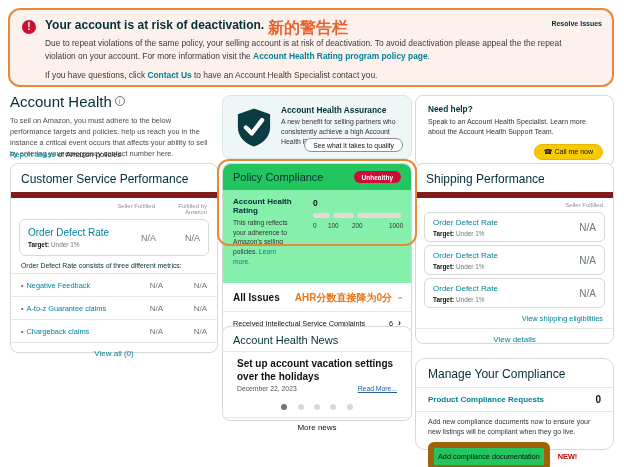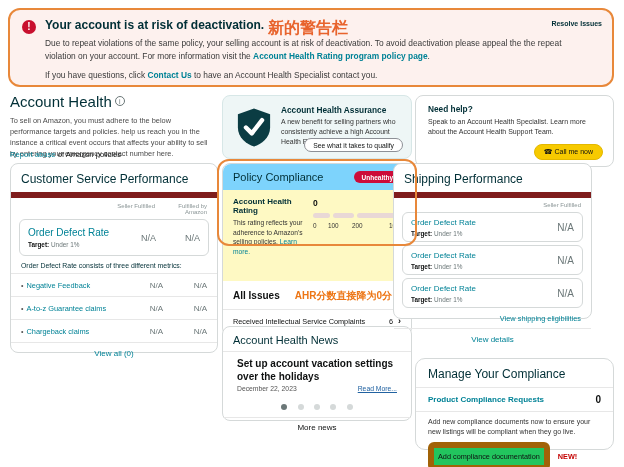--- a/index.html
+++ b/index.html
@@ -49,25 +49,25 @@
   .aha-card { left:222px; top:95px; width:190px; height:64px; background:#eef6f6; border:1px solid #d7e7e7; border-radius:8px; }
   .aha-title { position:absolute; left:58px; top:9px; font-size:8.3px; font-weight:bold; color:#002f36; }
   .aha-desc { position:absolute; left:58px; top:21px; width:124px; font-size:6.9px; color:#333; line-height:1.45; }
   .aha-btn { position:absolute; right:8px; bottom:6px; background:#fff; border:1px solid #8d9096; border-radius:10px;
     padding:2.5px 8px; font-size:6.8px; color:#0f1111; cursor:pointer; }
   .shield { position:absolute; left:13px; top:11px; }
 
   .pc-card { left:222px; top:163px; width:190px; height:173px; }
   .pc-ring { position:absolute; left:-6px; top:-5px; width:200px; height:87px; border:2.5px solid #e8883a;
     border-radius:12px; pointer-events:none; z-index:5; }
-  .pc-head { display:flex; justify-content:space-between; align-items:center; background:#7dd3fc;
+  .pc-head { display:flex; justify-content:space-between; align-items:center; background:#22c55e;
     border-radius:8px 8px 0 0; padding:7px 10px; }
   .pc-head-title { font-size:11px; color:#002f36; }
   .badge { background:#cc0c39; color:#fff; font-size:6.5px; font-weight:bold; padding:2.5px 8px; border-radius:9px; }
-  .ahr { background:#fef9c3; padding:7px 10px 24px; display:flex; gap:10px; }
+  .ahr { background:#86efac; padding:7px 10px 16px; display:flex; gap:20px; }
   .ahr-left { width:90px; }
   .ahr-label { font-size:8px; font-weight:bold; color:#002f36; margin-bottom:3px; }
   .ahr-desc { font-size:6.7px; color:#333; line-height:1.45; }
   .ahr-right { flex:1; position:relative; padding-top:1px; }
   .ahr-value { font-size:8.5px; font-weight:bold; color:#0f1111; margin-bottom:5px; }
   .segs { display:flex; gap:3px; height:5px; margin-bottom:4px; }
   .seg { background:#e9d8d6; border-radius:3px; }
   .seg1 { width:17px; } .seg2 { width:21px; } .seg3 { width:44px; }
   .ticks { position:relative; height:8px; font-size:6.4px; color:#333; }
   .t0 { position:absolute; left:0; } .t1 { position:absolute; left:15px; }
@@ -93,21 +93,21 @@
   .dot.active { background:#6b7778; }
   .news-more { border-top:1px solid #e7e7e7; text-align:center; padding:5px; font-size:8px; color:#0f1111; font-weight:500; cursor:pointer; }
 
   
   .help-card { left:415px; top:95px; width:199px; height:72px; }
   .help-title { padding:8px 12px 3px; font-size:8.3px; font-weight:bold; color:#002f36; }
   .help-desc { padding:0 12px; font-size:7px; color:#333; line-height:1.45; }
   .call-btn { position:absolute; right:10px; bottom:6px; background:#f7ca00; border:1px solid #e3b800;
     border-radius:10px; padding:3px 9px; font-size:7px; color:#0f1111; cursor:pointer; }
 
-  .ship-card { left:393px; top:163px; width:199px; height:156px; }
+  .ship-card { left:415px; top:163px; width:199px; height:181px; }
   .ship-colhead { text-align:right; padding:4px 10px 1px; font-size:6px; color:#8a9596; }
   .ship-row { margin:3px 8px; border:1px solid #d5d9d9; border-radius:6px; padding:4.5px 8px; display:flex; align-items:center; }
   .ship-label { font-size:8px; color:#008296; cursor:pointer; }
   .ship-val { margin-left:auto; font-size:10px; color:#6b7778; }
   .ship-elig { text-align:right; padding:3px 10px 5px; font-size:7.4px; color:#008296; cursor:pointer; }
   .ship-details { border-top:1px solid #e7e7e7; text-align:center; padding:6px; font-size:8px; color:#008296; cursor:pointer; }
 
   .mc-card { left:415px; top:358px; width:199px; height:92px;border-radius:10px; }
   .mc-title { padding:8px 12px 6px; font-size:12px; color:#002f36; border-bottom:1px solid #e7e7e7; }
   .mc-req { display:flex; align-items:center; padding:6px 12px; border-bottom:1px solid #e7e7e7; }

